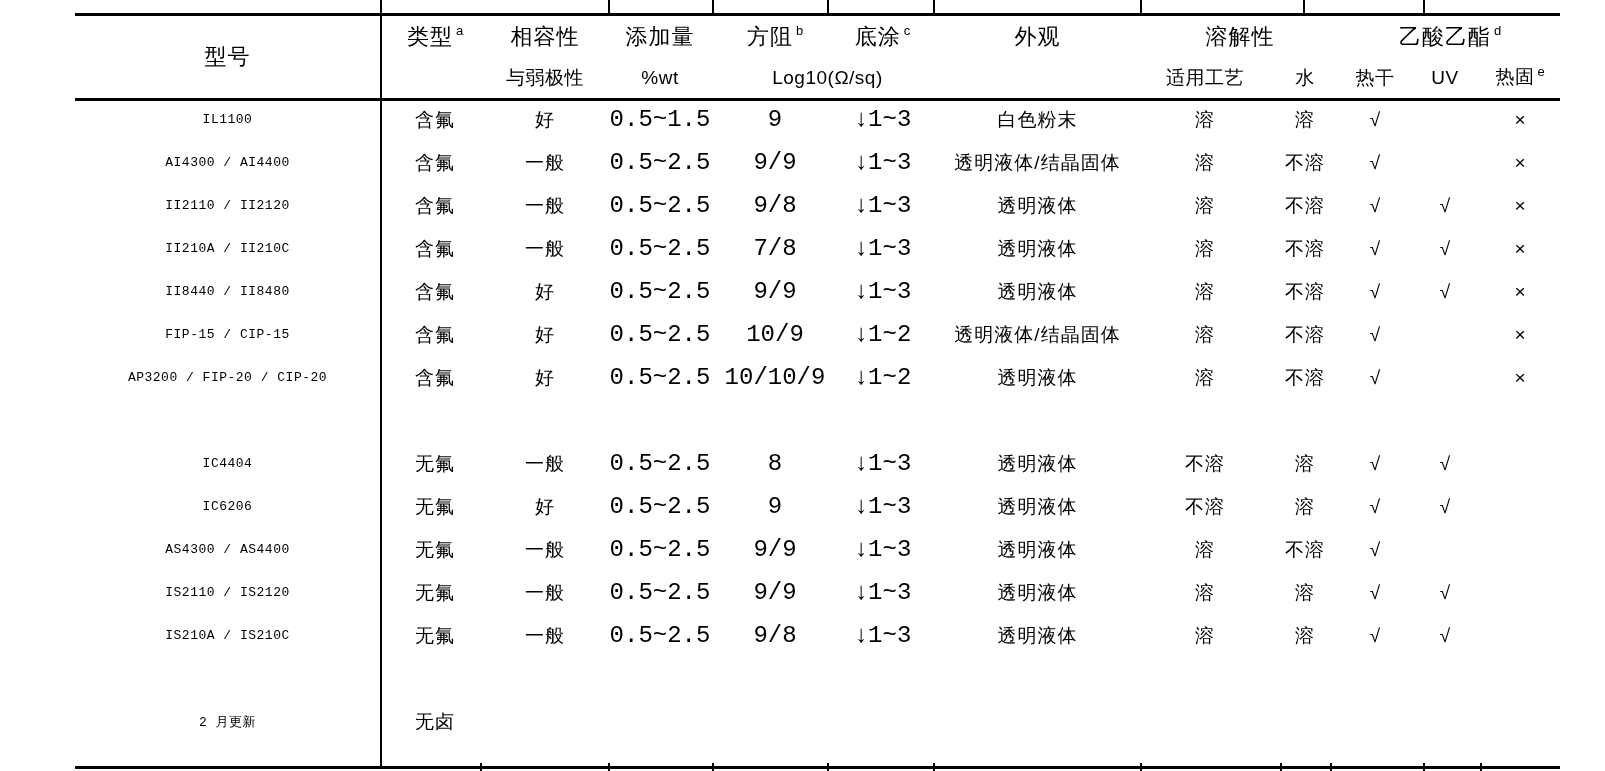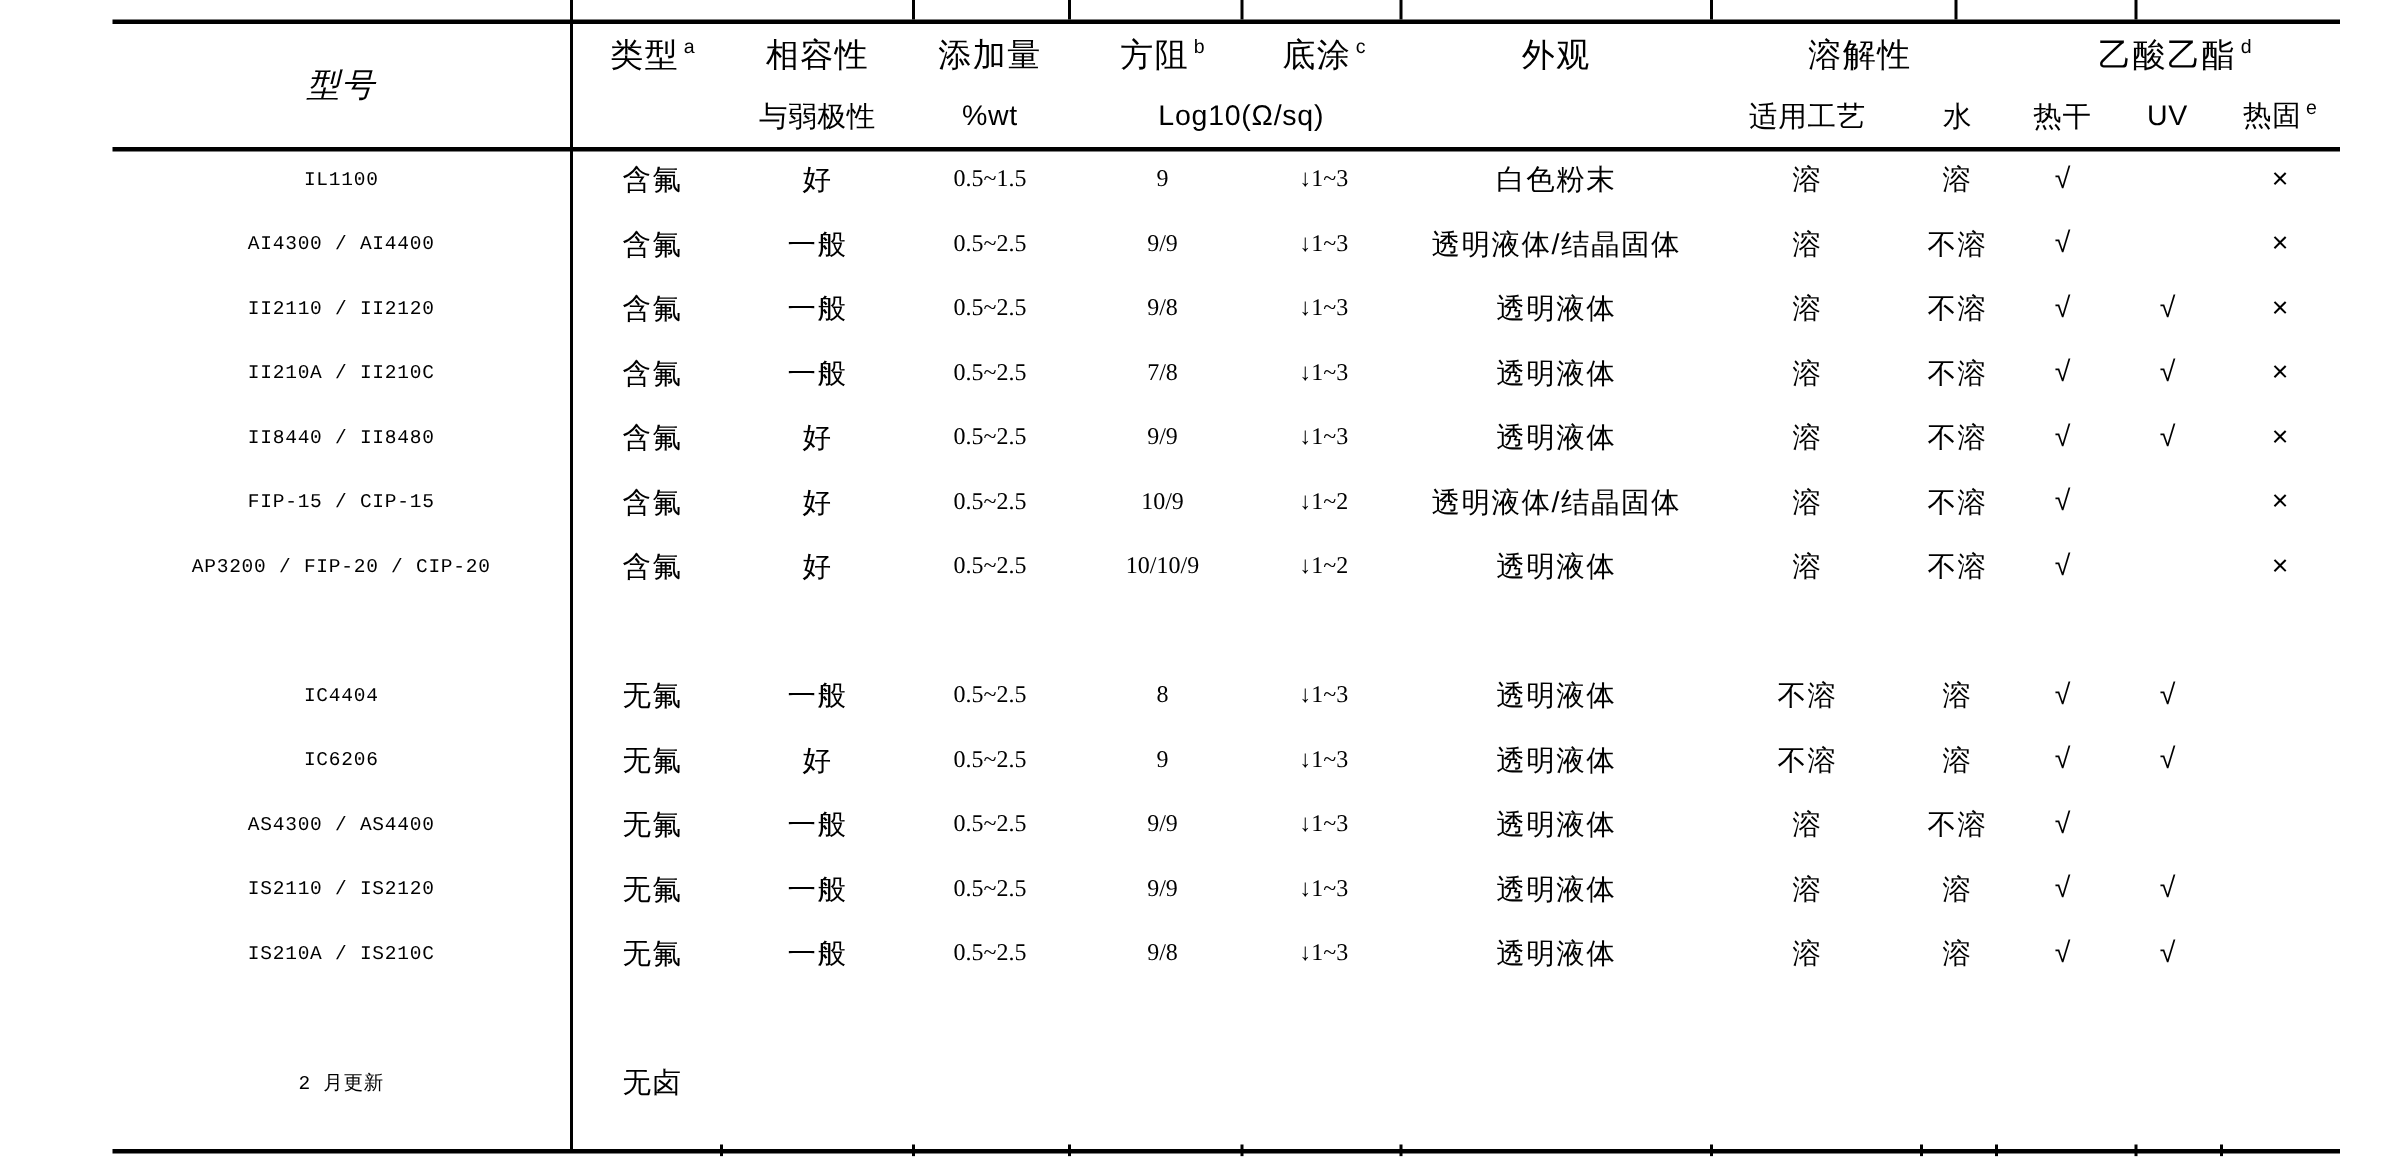--- a/index.html
+++ b/index.html
@@ -67,31 +67,30 @@
     letter-spacing: 0;
     margin-left: 3px;
     vertical-align: super;
   }
   .h2 { font-size: 19px; font-weight: normal; letter-spacing: 0.5px; }
   .th-model {
     text-align: left;
     padding-left: 10px;
     vertical-align: top;
     padding-top: 7px;
-    font-style: italic;
   }
   .cell-model {
     text-align: left;
     padding-left: 10px;
     font-family: "Liberation Mono", monospace;
     font-size: 13px;
     letter-spacing: 0.5px;
   }
   .cell-cjk  { font-size: 19px; letter-spacing: 1px; }
-  .cell-num  { font-family: Liberation Serif, serif; font-size: 16px; }
+  .cell-num  { font-family: Liberation Mono, monospace; font-size: 24px; }
   .cell-mark { font-size: 19px; }
 </style>
 </head>
 <body>
 
 <div class="page">
   <div class="table-wrap">
 
     <table class="spec">
       <colgroup>

